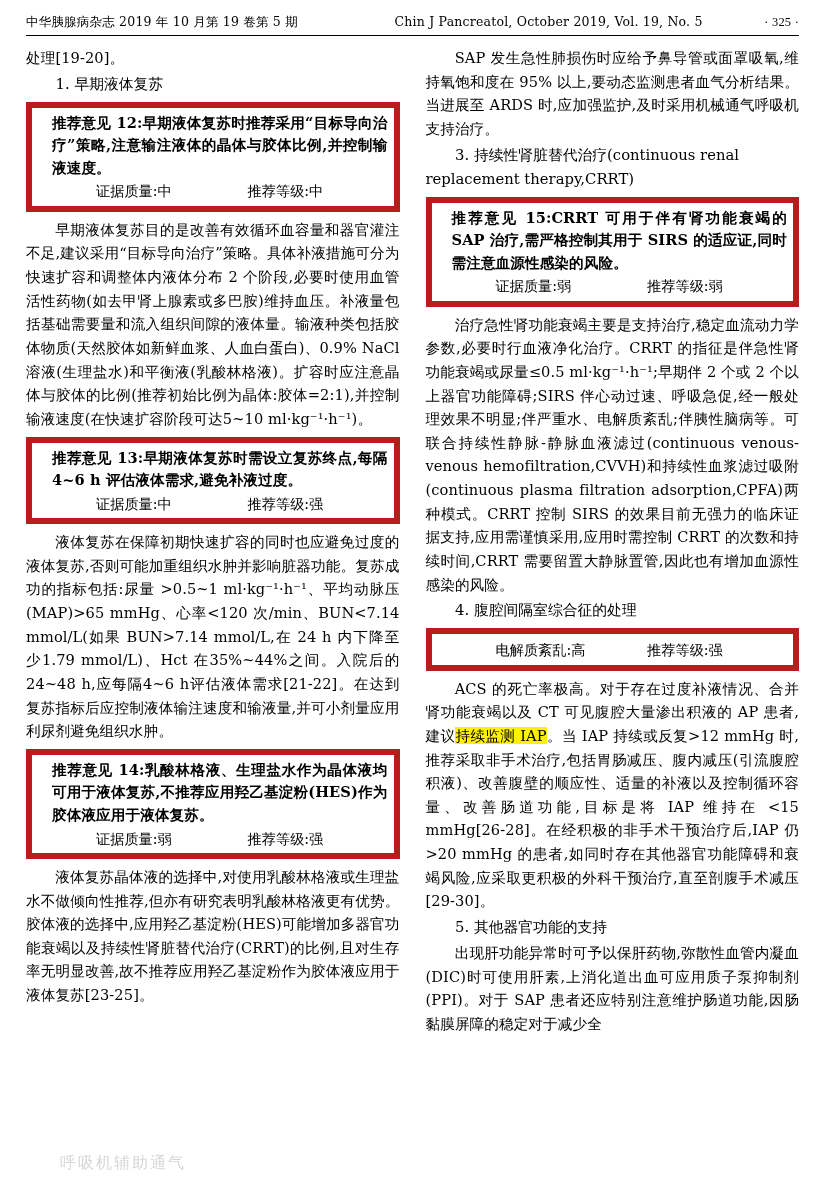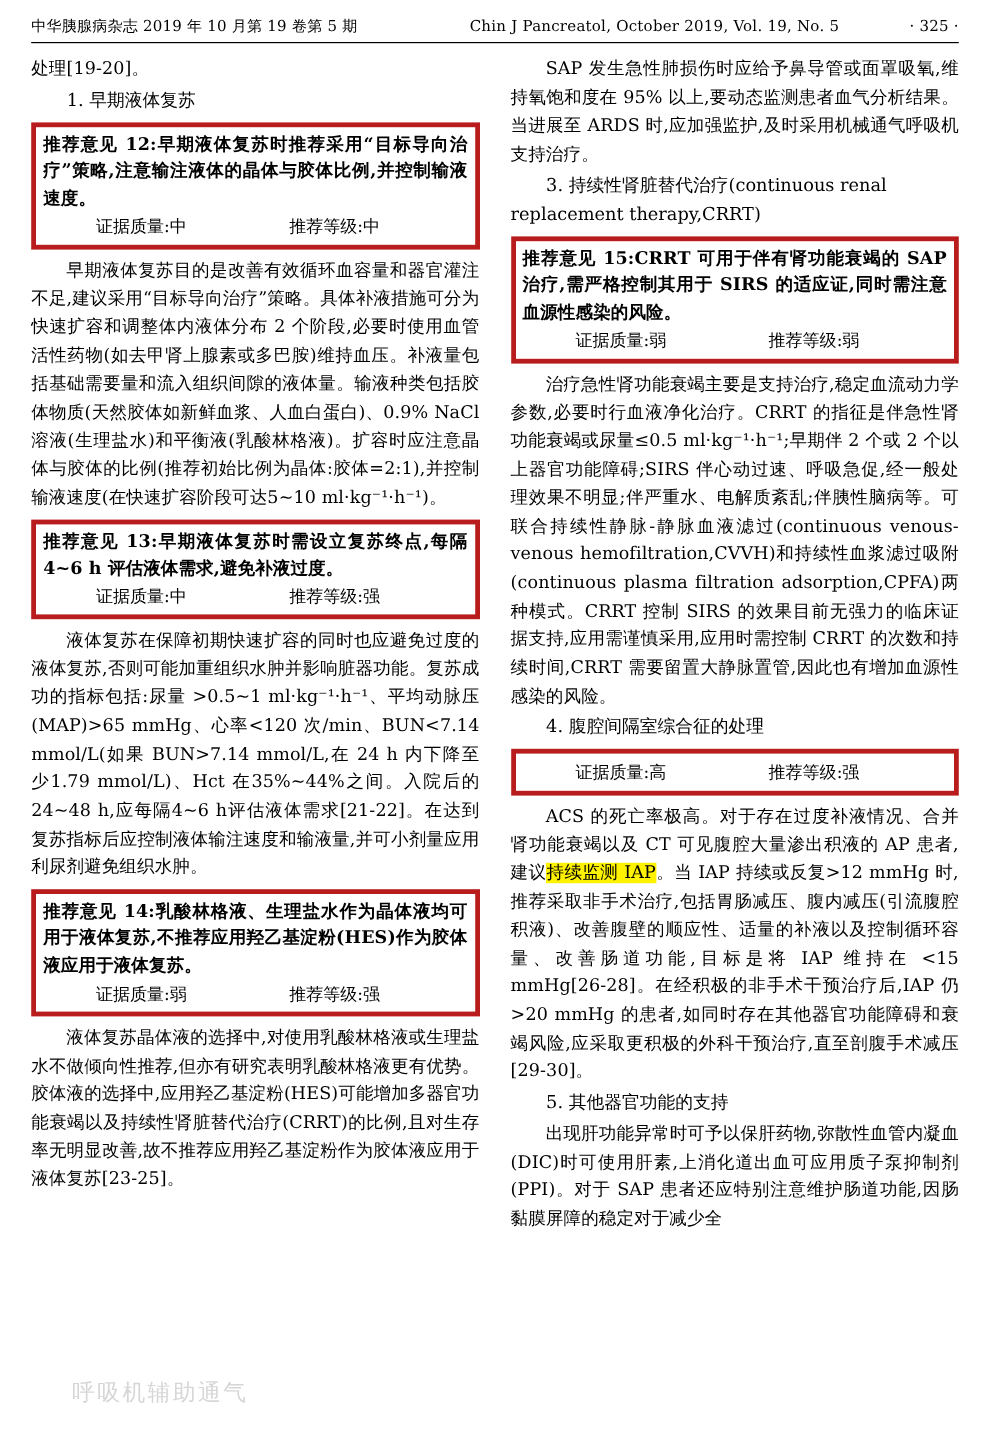--- a/index.html
+++ b/index.html
@@ -22,21 +22,21 @@
     align-items: baseline;
     justify-content: space-between;
     font-size: 12.5px;
     letter-spacing: 0.2px;
     padding-bottom: 4px;
     border-bottom: 1px solid #000;
     margin-bottom: 10px;
   }
   .header .left { white-space: nowrap; }
   .header .mid { flex: 1; text-align: center; white-space: nowrap; font-family:"DejaVu Serif", serif;margin-left:35px; }
-  .header .right { white-space: nowrap; }
+  .header .right { white-space: nowrap; font-family: Liberation Serif, serif; }
   .columns {
     display: flex;
     gap: 26px;
     align-items: flex-start;
   }
   .col { width: 374px; }
   p.body {
     margin: 0 0 0 0;
     font-size: 14.6px;
     line-height: 1.62;
@@ -46,23 +46,23 @@
     letter-spacing: 0.1px;
   }
   p.noindent { text-indent: 0; }
   .secline {
     font-size: 14.8px;
     line-height: 1.62;
     margin: 2px 0 2px 0;
     text-indent: 2em;
   }
   .recbox {
-    border: 4px solid #b91c1c;
+    border: 6px solid #b91c1c;
     margin: 6px 0 6px 0;
-    padding: 4px 6px 3px 6px;
+    padding: 4px 6px 3px 20px;
     box-sizing: border-box;
   }
   .rec-text {
     font-size: 14.6px;
     line-height: 1.55;
     font-weight: bold;
     text-align: justify;
     letter-spacing: 0.1px;
   }
   .rec-meta {
@@ -72,21 +72,21 @@
     margin-top: 2px;
     margin-left: 44px;
   }
   .rec-meta .q { width: 52%; }
   .rec-meta .g { width: 48%; }
   .hl { background: #fff200; }
   .ghost {
     position: absolute;
     left: 60px;
     bottom: 28px;
-    font-size: 19px;
+    font-size: 16px;
     color: #c9c9c9;
     opacity: 0.75;
     letter-spacing: 2px;
     pointer-events: none;
   }
 </style>
 </head>
 <body>
 
 <div class="page">
@@ -150,21 +150,21 @@
           <span class="g">推荐等级:弱</span>
         </div>
       </div>
 
       <p class="body">治疗急性肾功能衰竭主要是支持治疗,稳定血流动力学参数,必要时行血液净化治疗。CRRT 的指征是伴急性肾功能衰竭或尿量≤0.5 ml·kg⁻¹·h⁻¹;早期伴 2 个或 2 个以上器官功能障碍;SIRS 伴心动过速、呼吸急促,经一般处理效果不明显;伴严重水、电解质紊乱;伴胰性脑病等。可联合持续性静脉-静脉血液滤过(continuous venous-venous hemofiltration,CVVH)和持续性血浆滤过吸附(continuous plasma filtration adsorption,CPFA)两种模式。CRRT 控制 SIRS 的效果目前无强力的临床证据支持,应用需谨慎采用,应用时需控制 CRRT 的次数和持续时间,CRRT 需要留置大静脉置管,因此也有增加血源性感染的风险。</p>
 
       <div class="secline">4. 腹腔间隔室综合征的处理</div>
 
       <div class="recbox">
         <div class="rec-meta">
-          <span class="q">证据质量:高</span>
+          <span class="q">电解质紊乱:高</span>
           <span class="g">推荐等级:强</span>
         </div>
       </div>
 
       <p class="body"><span>ACS 的死亡率极高。对于存在过度补液情况、合并肾功能衰竭以及 CT 可见腹腔大量渗出积液的 AP 患者,建议</span><span class="hl">持续监测 IAP</span><span>。当 IAP 持续或反复&gt;12 mmHg 时,推荐采取非手术治疗,包括胃肠减压、腹内减压(引流腹腔积液)、改善腹壁的顺应性、适量的补液以及控制循环容量、改善肠道功能,目标是将 IAP 维持在 &lt;15 mmHg[26-28]。在经积极的非手术干预治疗后,IAP 仍&gt;20 mmHg 的患者,如同时存在其他器官功能障碍和衰竭风险,应采取更积极的外科干预治疗,直至剖腹手术减压[29-30]。</span></p>
 
       <div class="secline">5. 其他器官功能的支持</div>
 
       <p class="body">出现肝功能异常时可予以保肝药物,弥散性血管内凝血(DIC)时可使用肝素,上消化道出血可应用质子泵抑制剂(PPI)。对于 SAP 患者还应特别注意维护肠道功能,因肠黏膜屏障的稳定对于减少全</p>
     </div>

